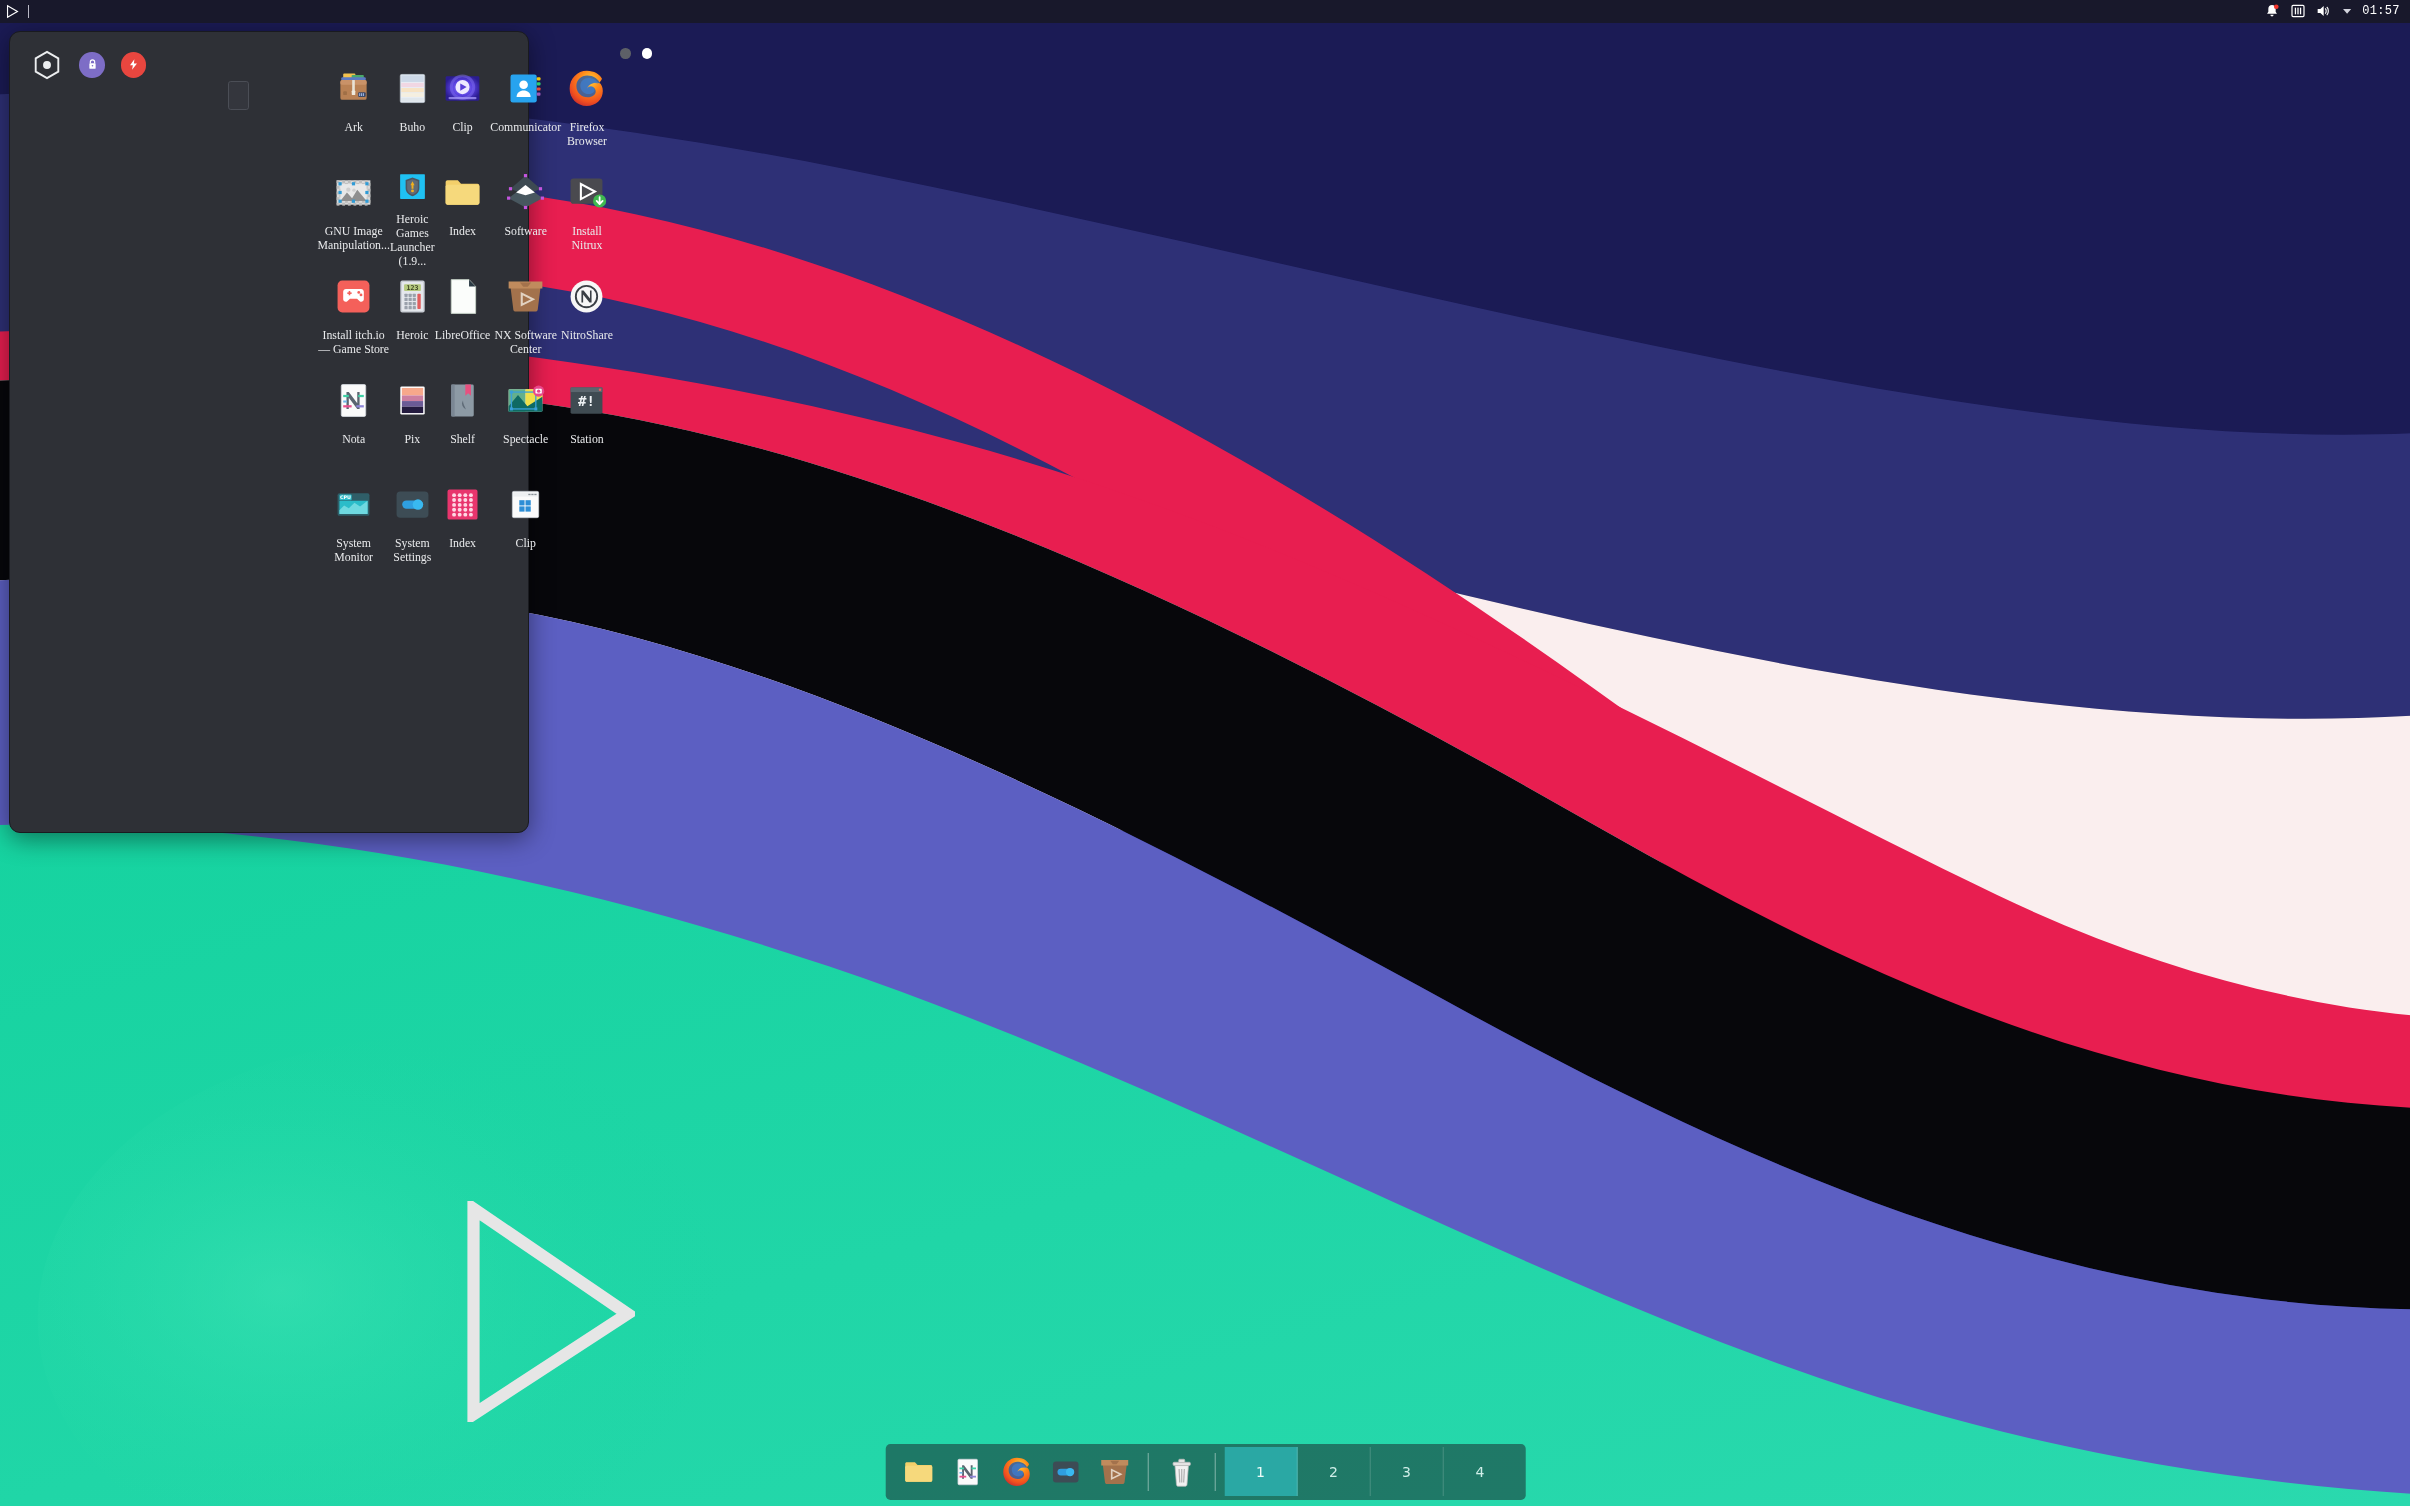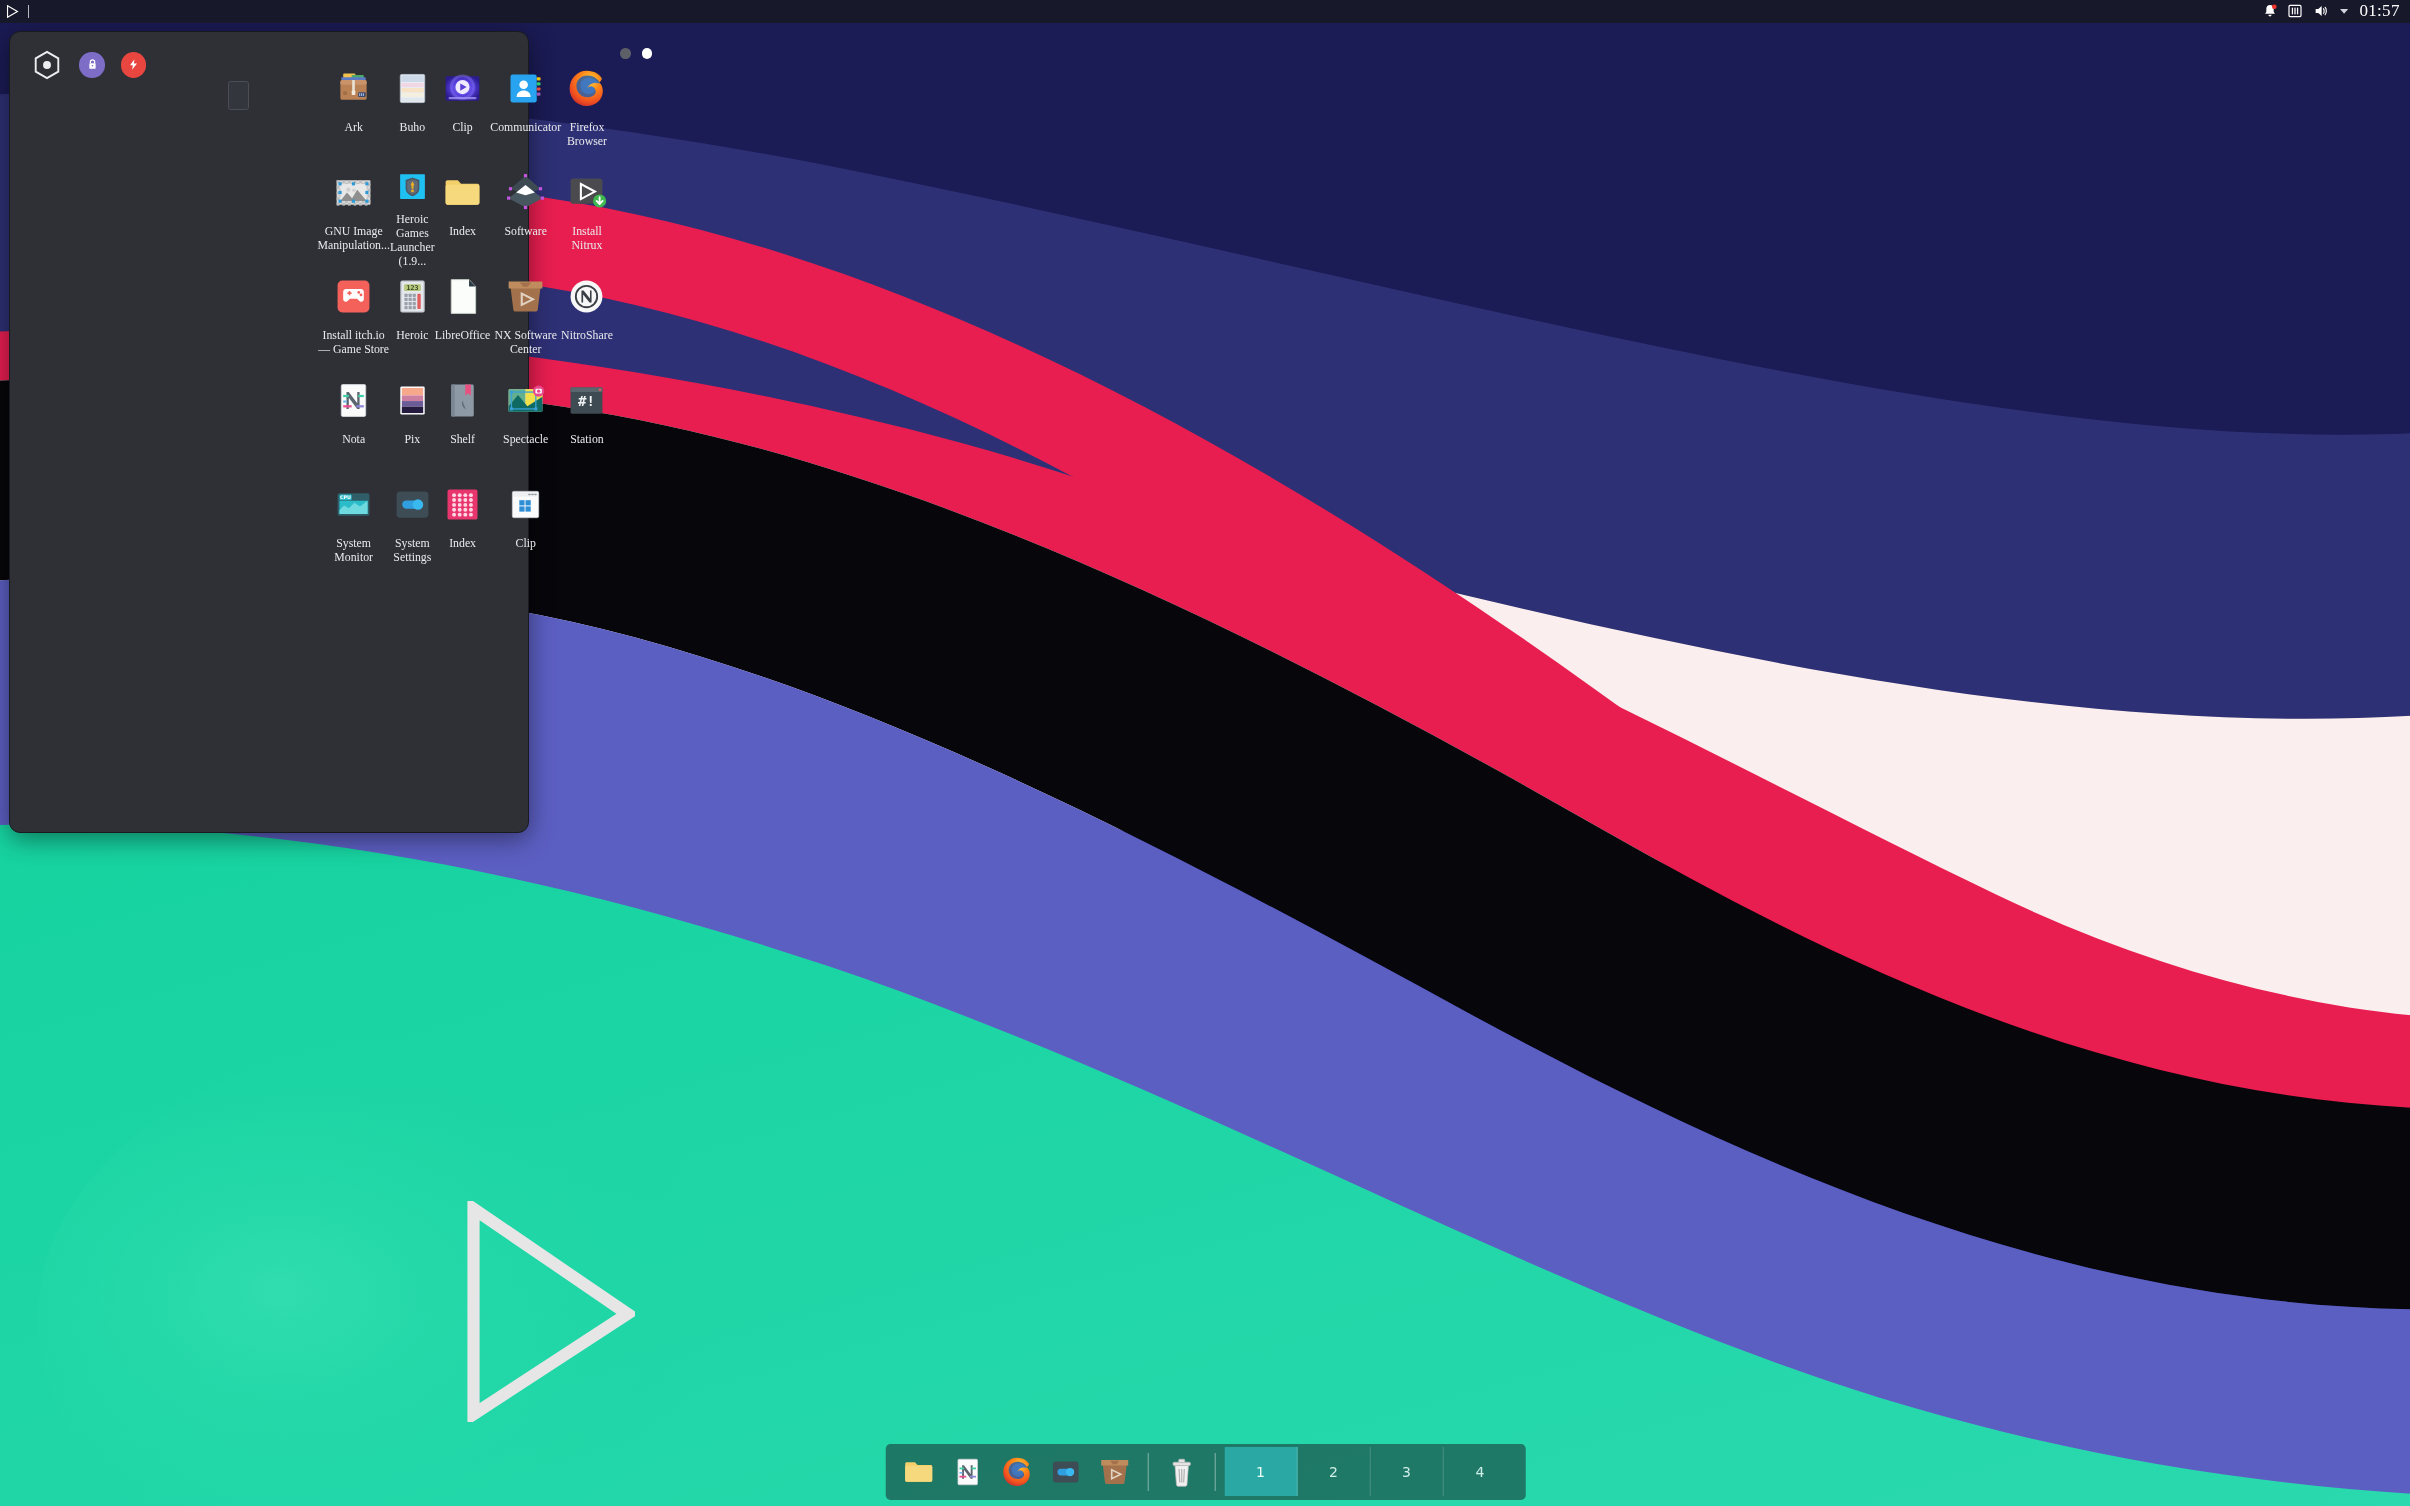--- a/index.html
+++ b/index.html
@@ -22,21 +22,21 @@
     display: flex; align-items: center;
     z-index: 40;
     color: #f0f0f5;
   }
   #top-panel .left { display: flex; align-items: center; gap: 0; padding-left: 3.8px; }
   #top-panel .spacer { flex: 1 1 auto; }
   #top-panel .right { display: flex; align-items: center; gap: 9.4px; padding-right: 11.3px; }
   .panel-logo { width: 17px; height: 17px; display: block; }
   .panel-sep { width: 0.9px; height: 13px; background: #b9b9c6; margin: 0 7.5px; }
   .tray-icon { width: 16px; height: 16px; display: block; cursor: pointer; }
-  .clock { font-size: 17px; letter-spacing: 0.3px; color: #ffffff; font-family: Liberation Serif, serif; }
+  .clock { font-size: 12px; letter-spacing: 0.3px; color: #ffffff; font-family: Liberation Mono, monospace; }
 
   
   #launcher {
     position: absolute; left: 9.4px; top: 31px;
     width: 520px; height: 802px;
     background: #2e3036;
     border: 0.9px solid #191a1f;
     border-radius: 11px;
     box-shadow: 0 5.6px 26px rgba(0,0,0,.45);
     z-index: 30;

